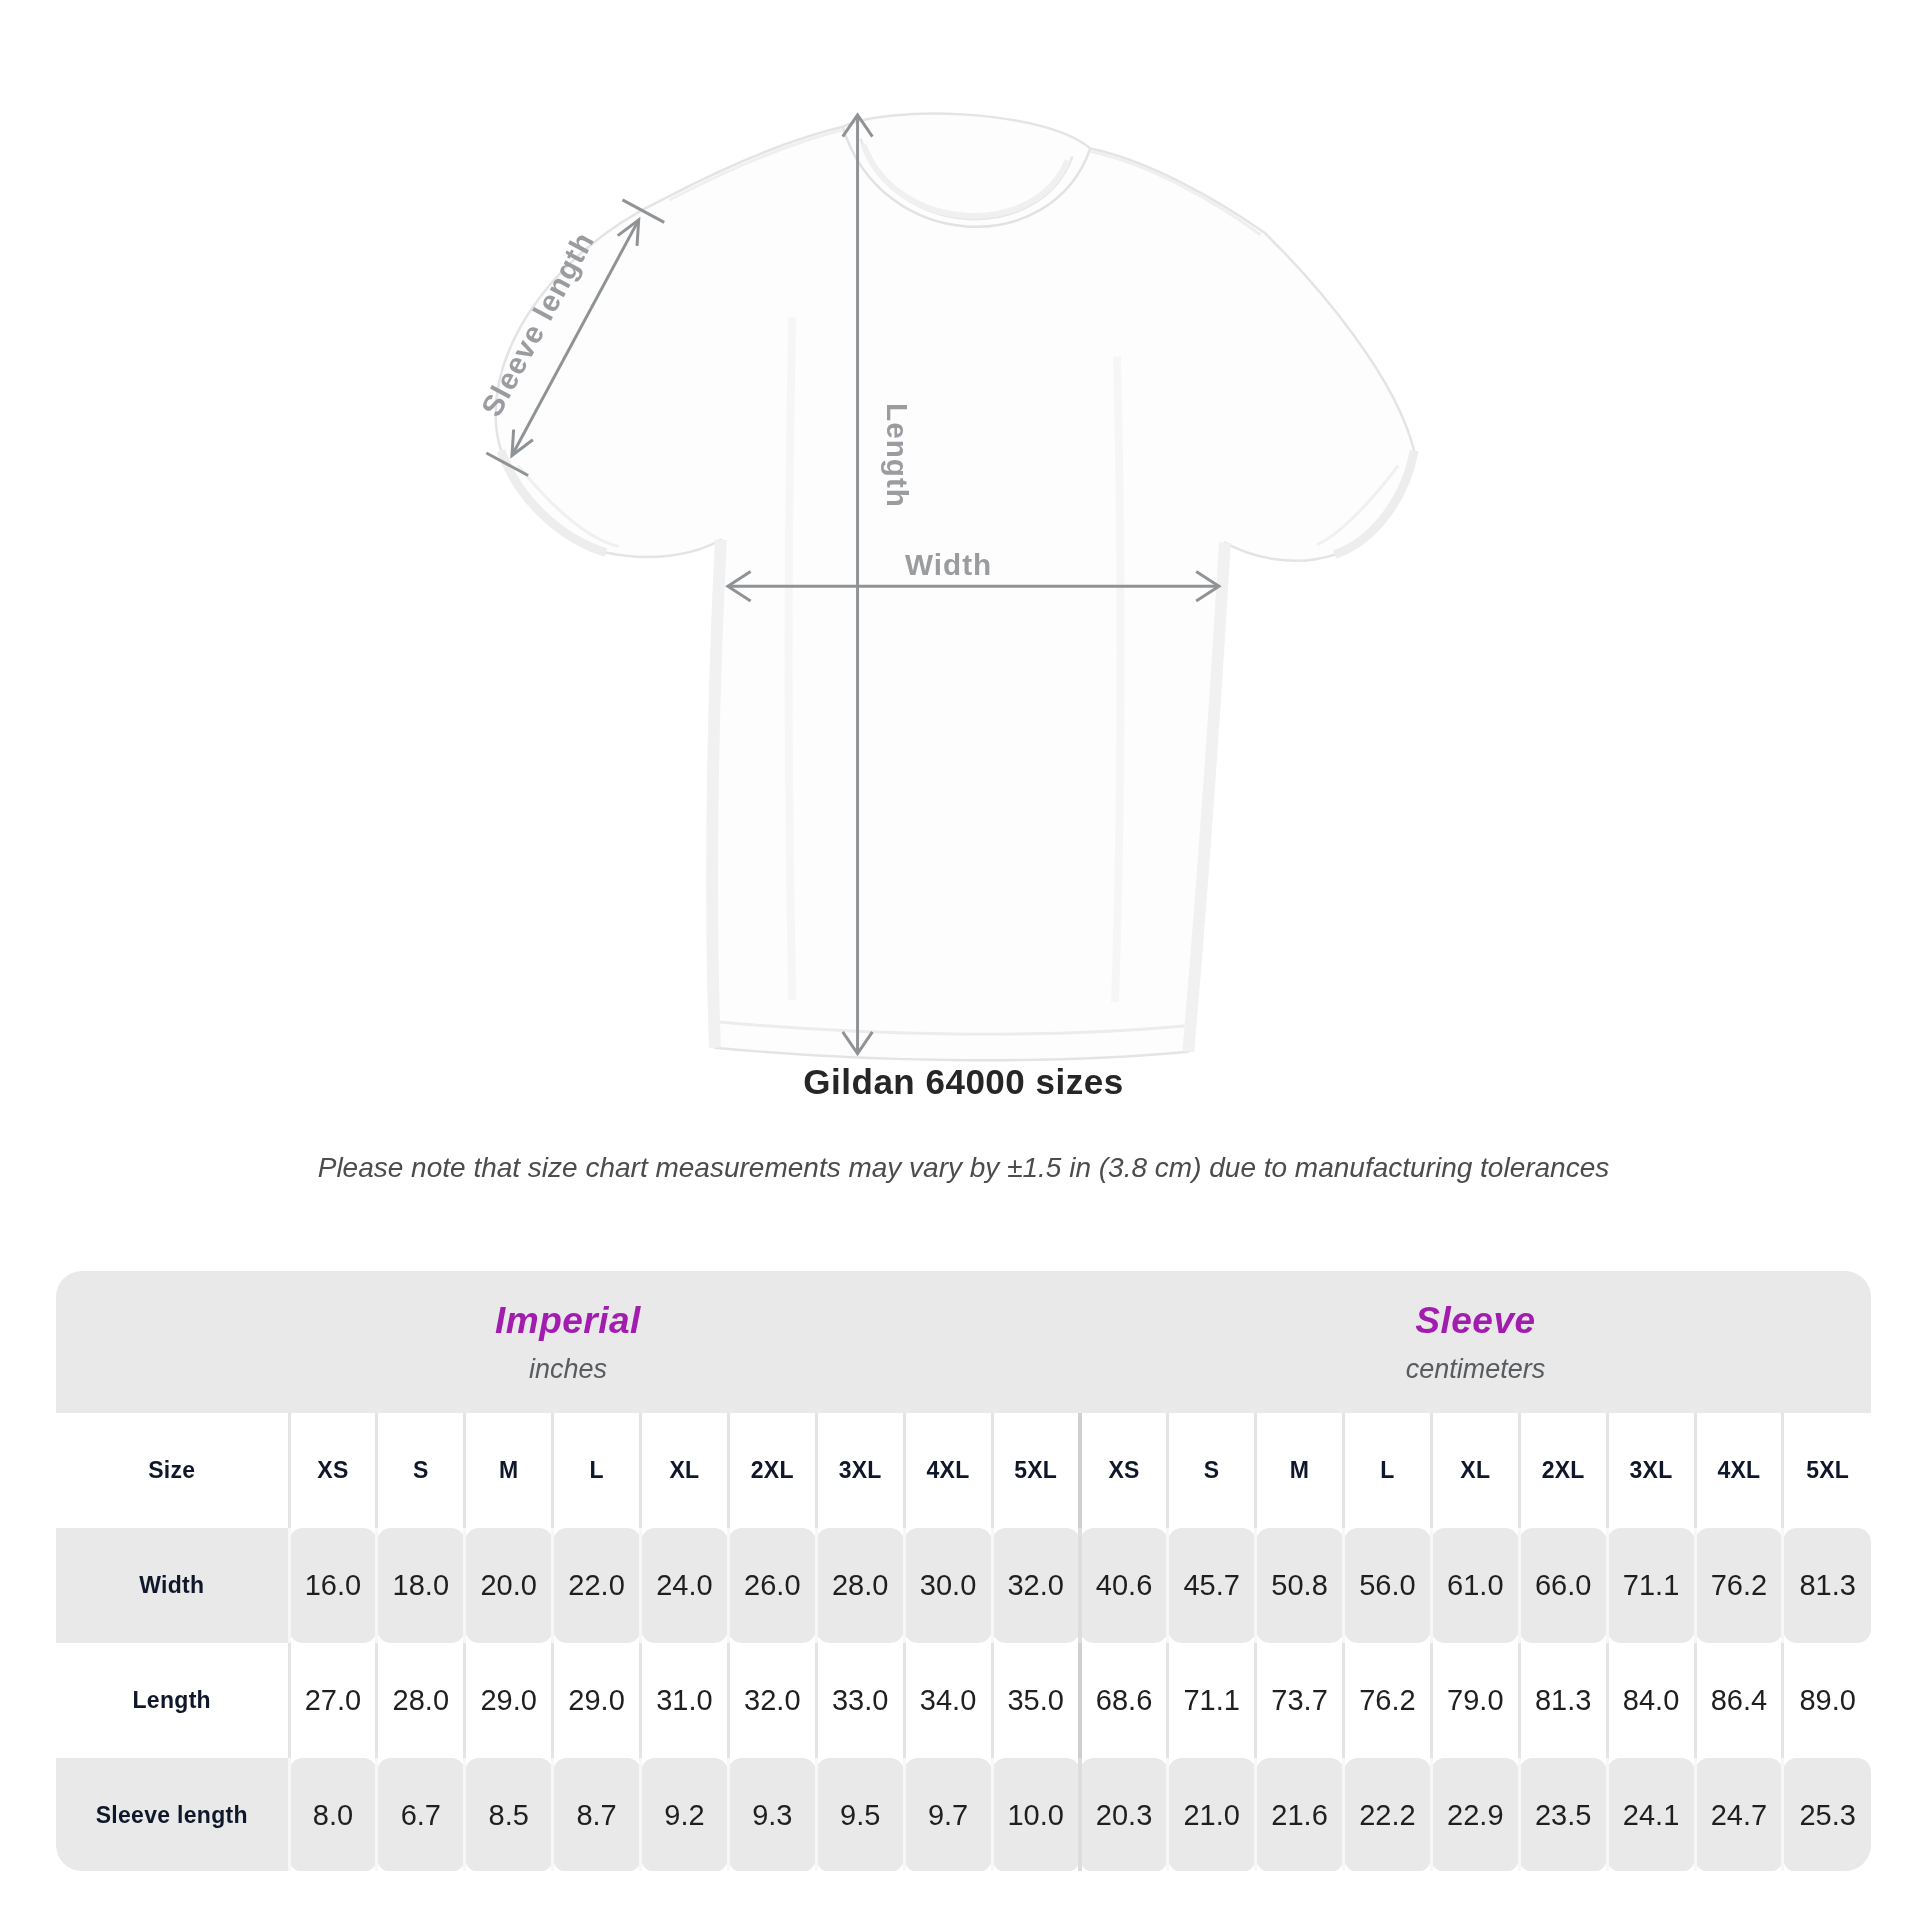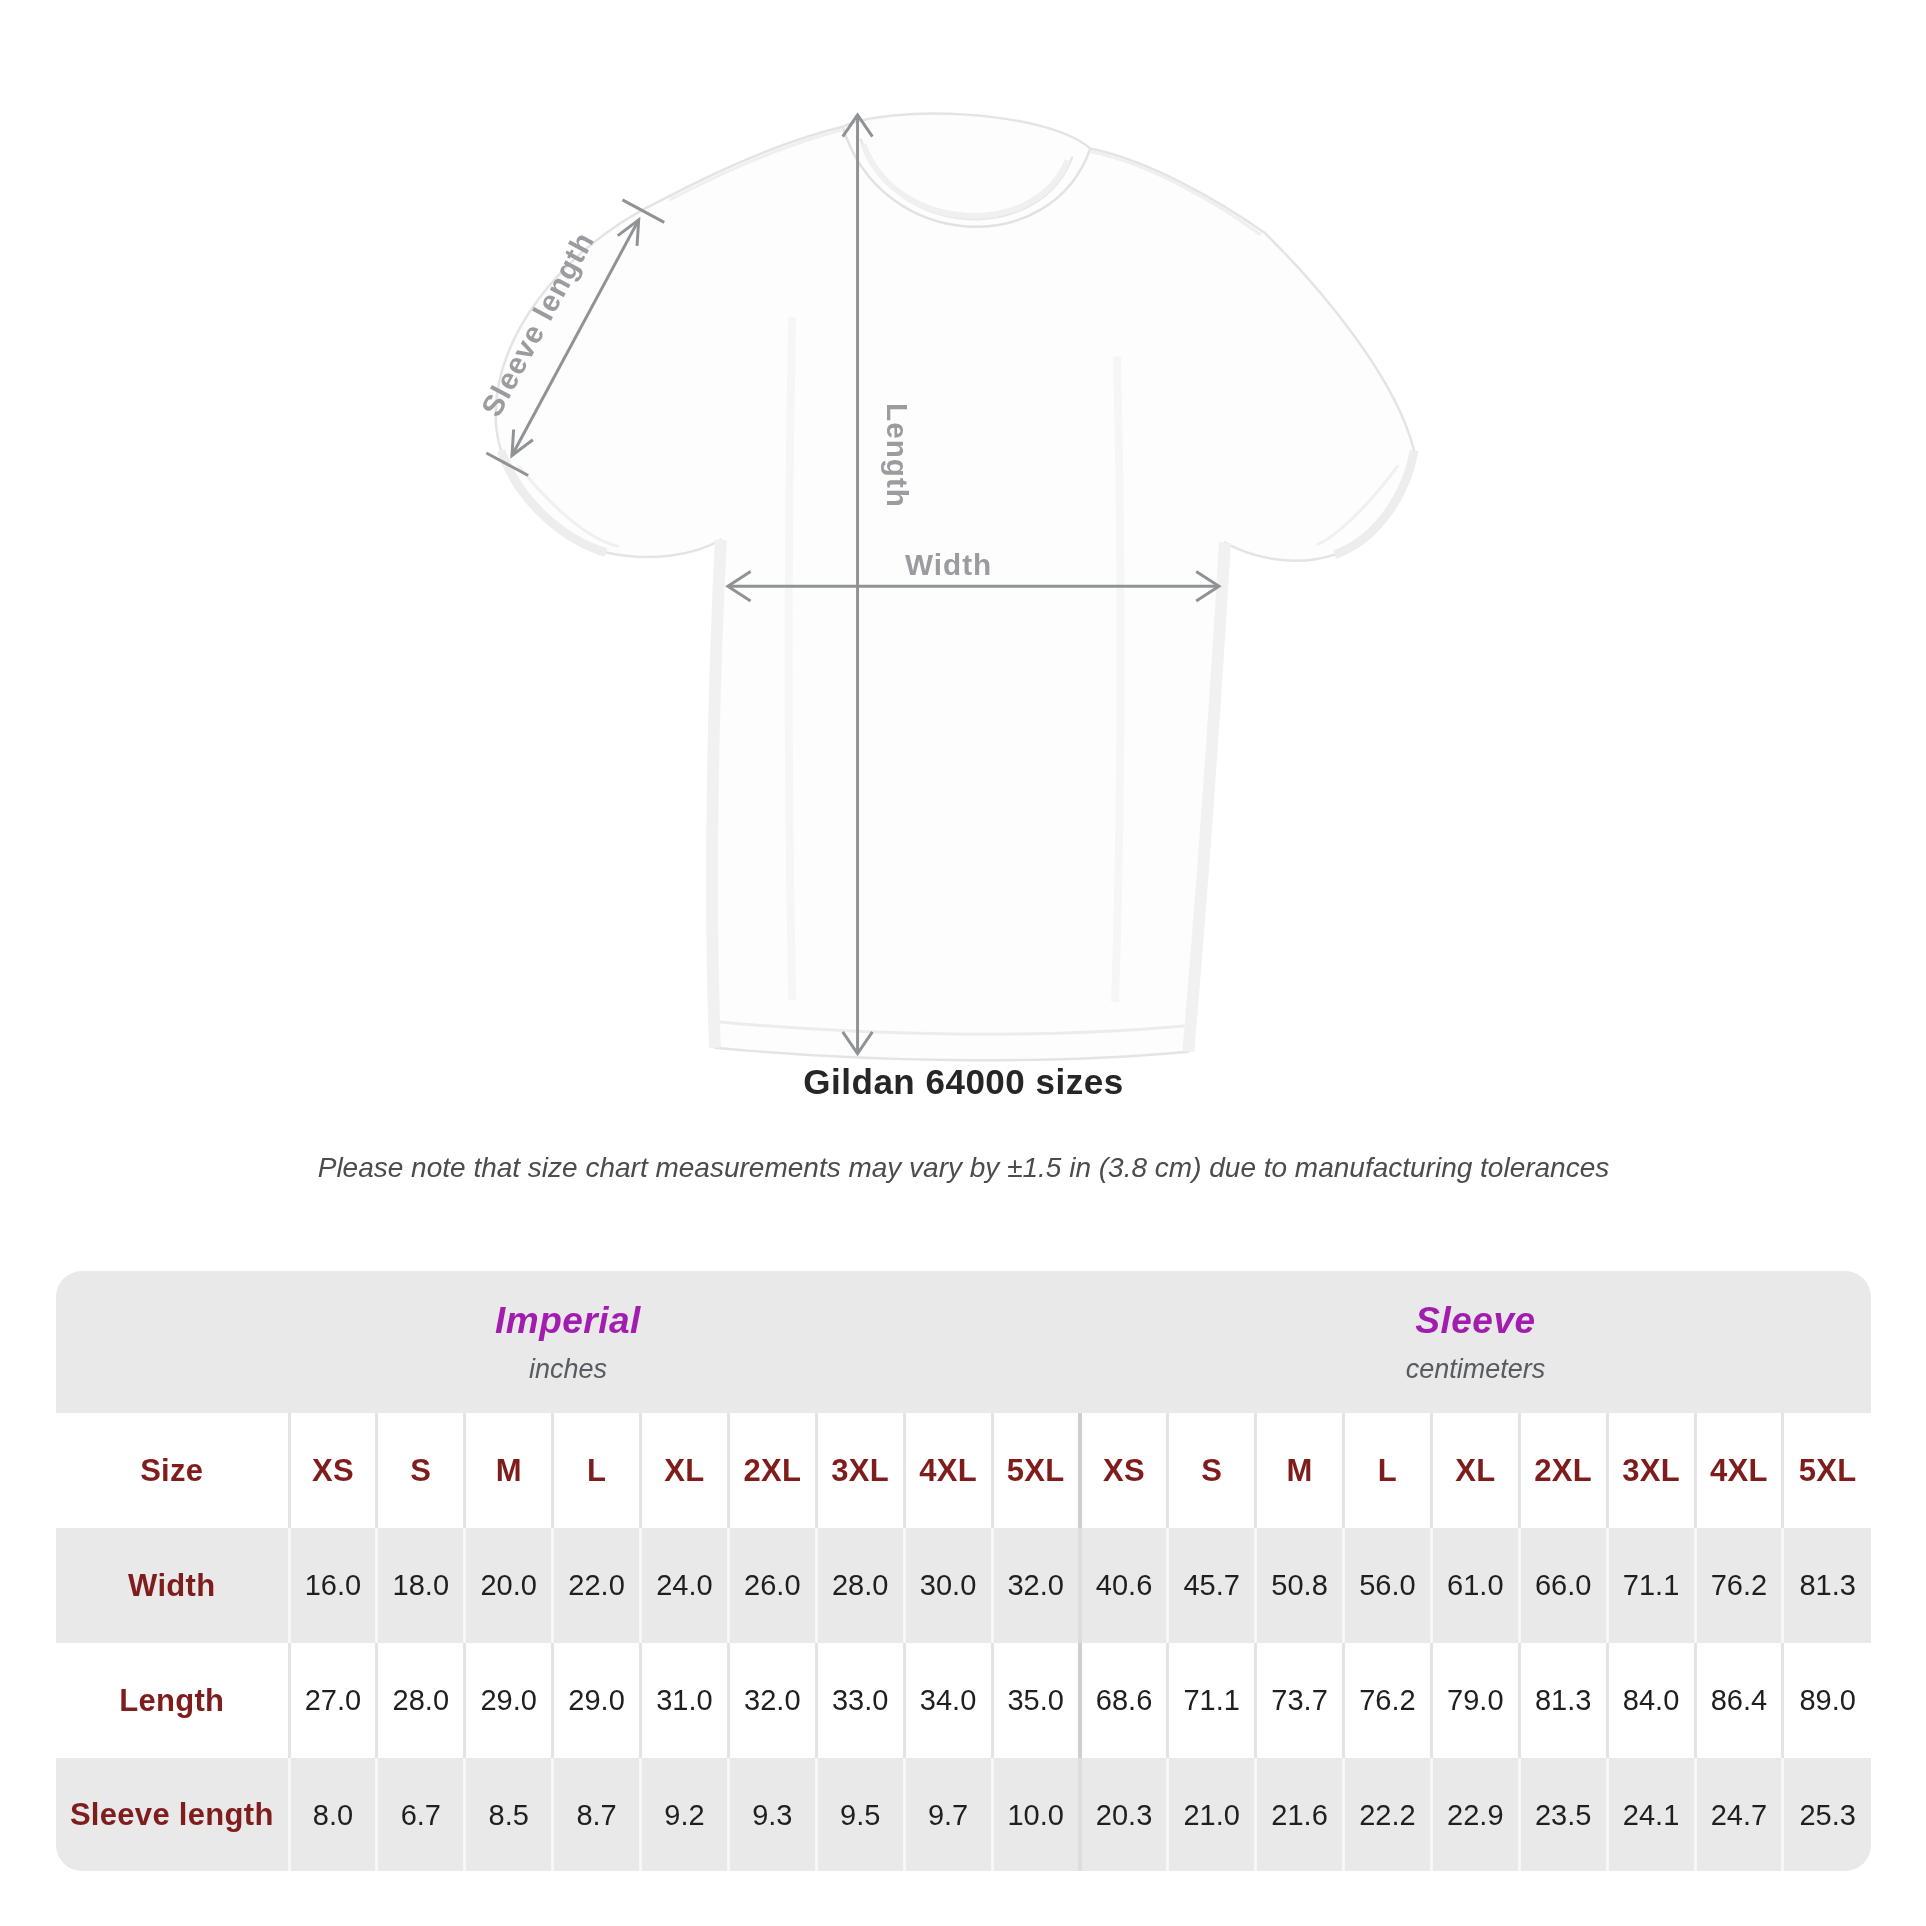--- a/index.html
+++ b/index.html
@@ -27,24 +27,24 @@
   tr.size-row{height:115px;}
   tr.data-row-0{height:115px;}
   tr.data-row-1{height:115px;}
   tr.data-row-2{height:114px;}
   th,td{padding:0;text-align:center;vertical-align:middle;}
   tr.r-gray{background:#e9e9e9;}
   tr.r-white{background:#ffffff;}
   .g-cell{vertical-align:middle;}
   .g-label{font-size:37px;font-weight:bold;font-style:italic;color:#a21caf;letter-spacing:0.5px;}
   .g-sub{font-size:27px;font-style:italic;font-weight:normal;color:#565c61;margin-top:12px;}
-  .row-label,.size-h{font-size:31px;font-weight:bold;color:#7f1d1d;letter-spacing:0.3px;}
+  .row-label,.size-h{font-size:23px;font-weight:bold;color:#0f172a;letter-spacing:0.3px;}
   .val{font-size:29px;font-weight:normal;color:#1f1f1f;}
   tr.r-white .size-h,tr.r-white .val{border-left:3px solid #e4e4e4;}
-  tr.r-gray  .val{border-left:3px solid #f7f7f7;}
+  tr.r-gray  .val{border-left:3px solid #f7f7f7;border-radius:14px;}
   tr.r-white .metric-start{border-left:4px solid #cfcfcf;}
   tr.r-gray  .metric-start{border-left:4px solid #dddddd;}
   .row-label{border-left:none;}
 </style>
 </head>
 <body>
 
 <div class="diagram-wrap">
   <svg width="1927" height="1119" viewBox="0 0 1946 1130">
 

